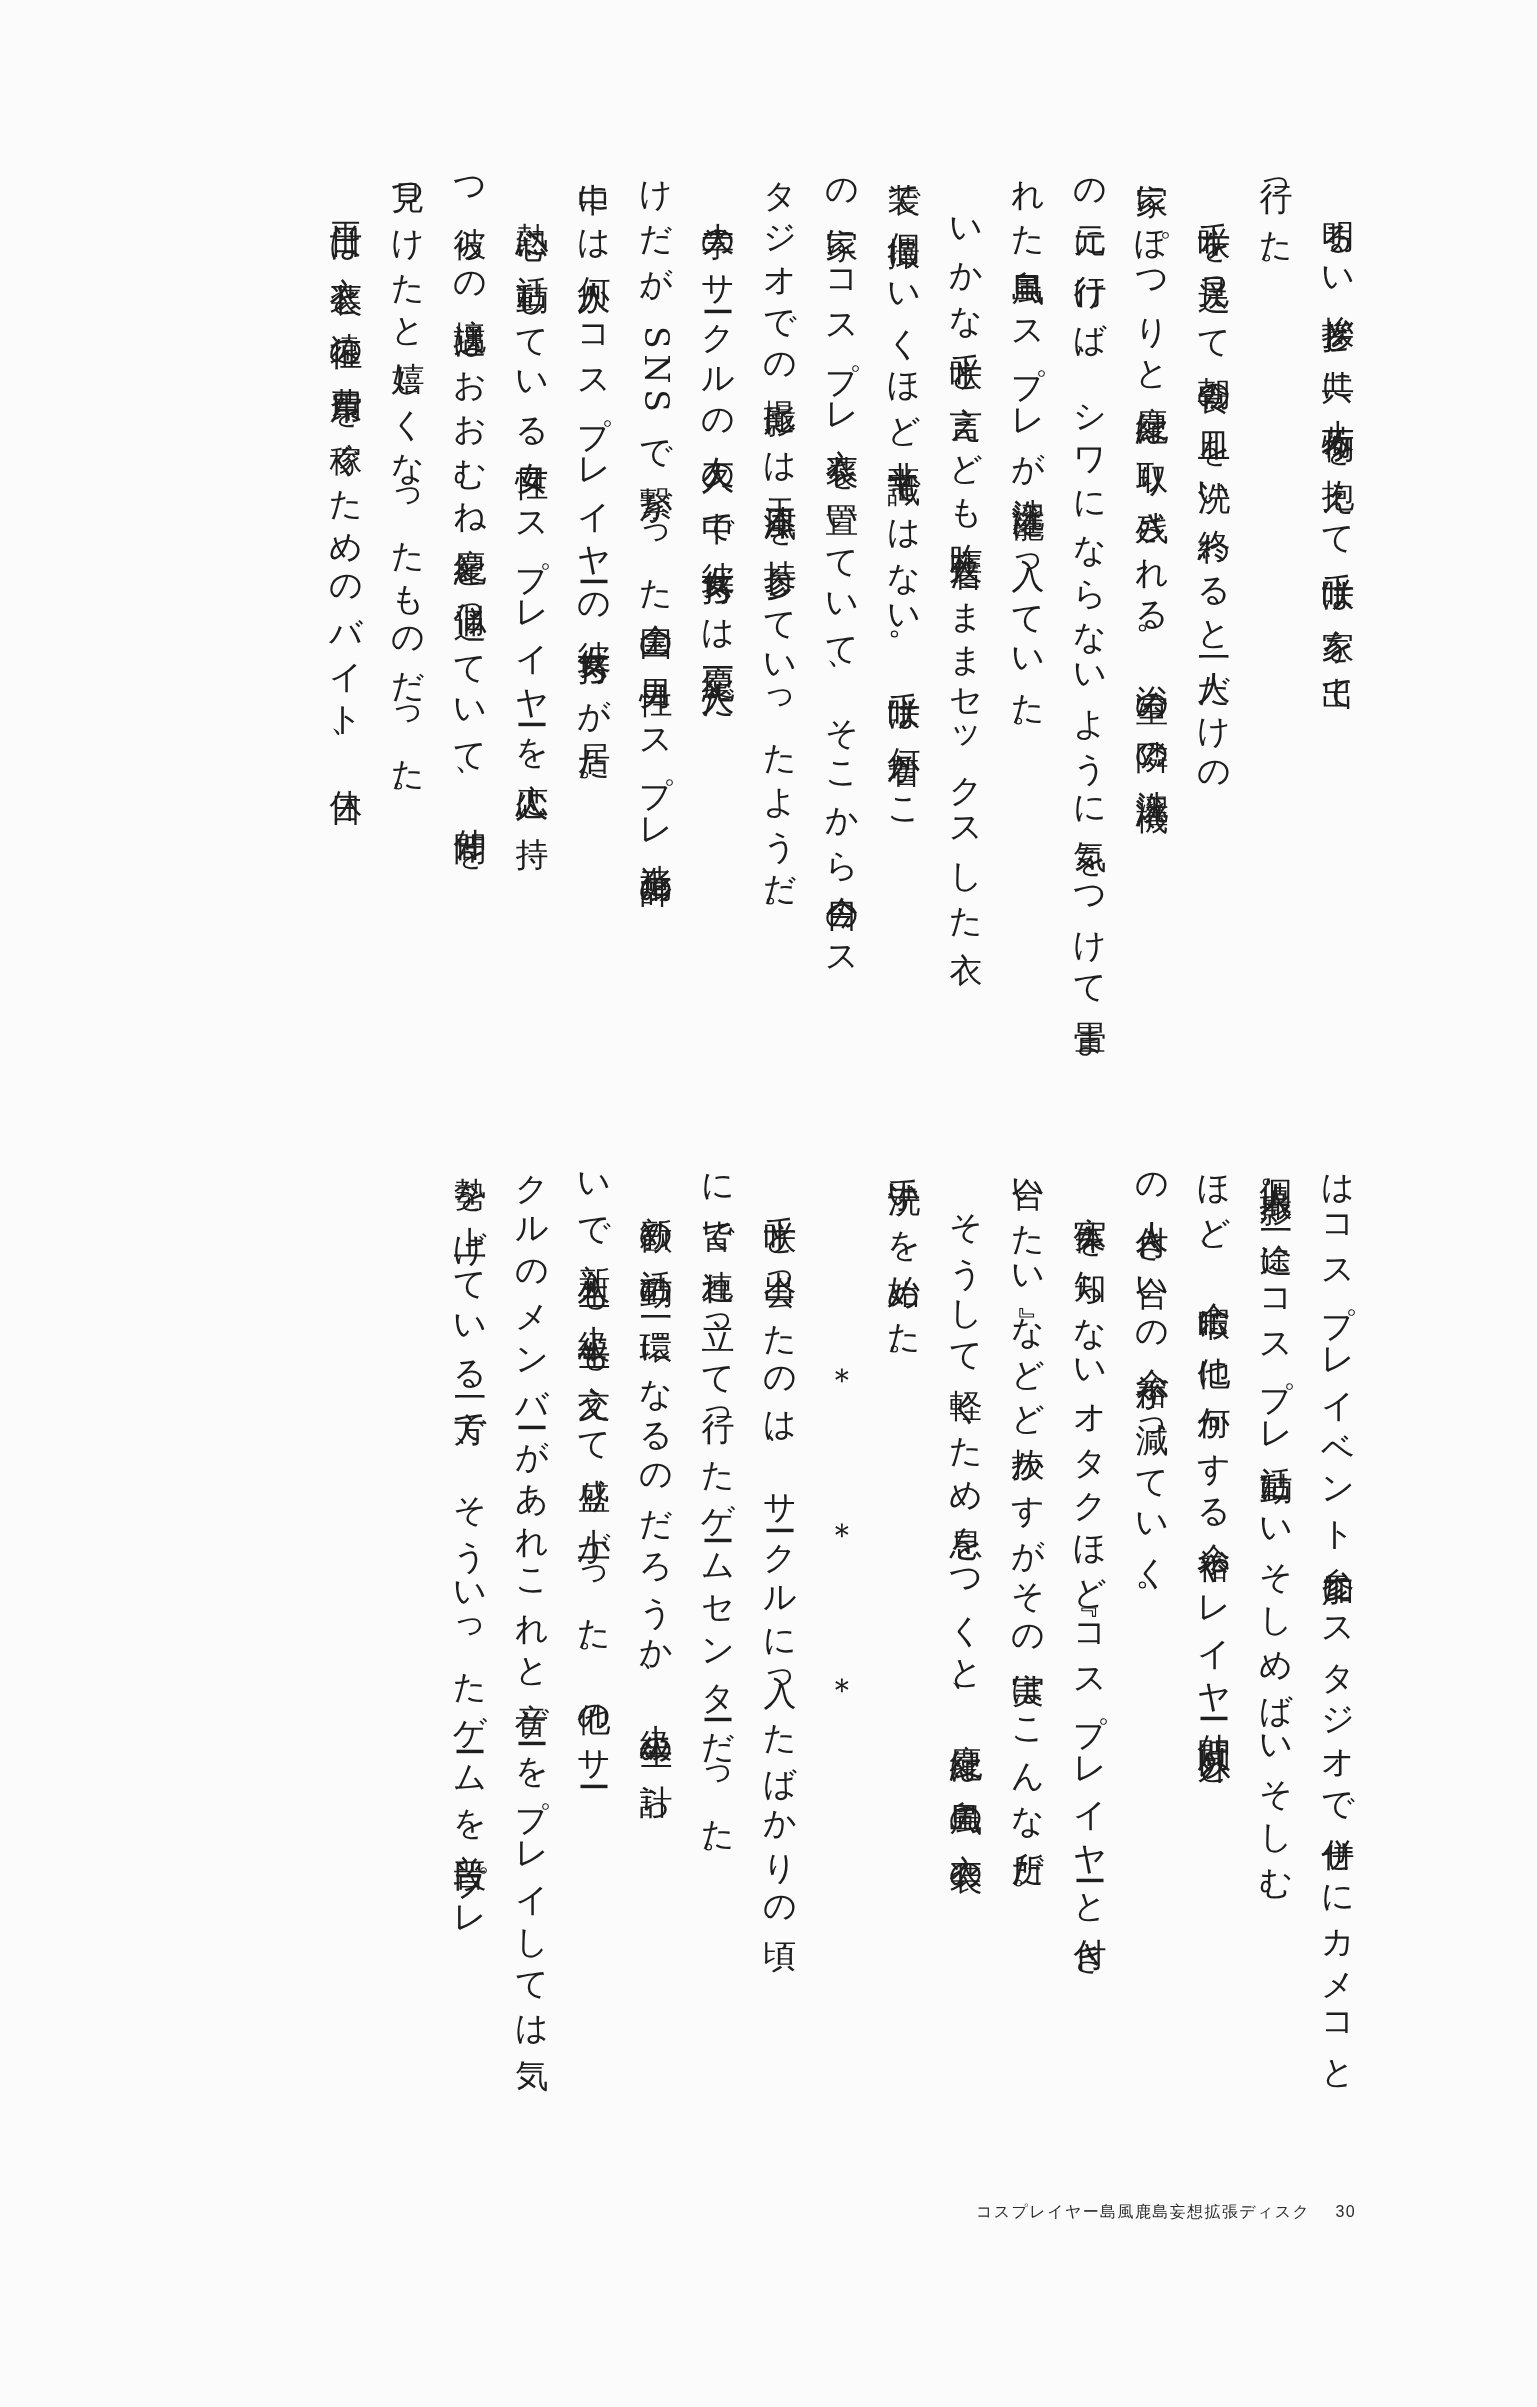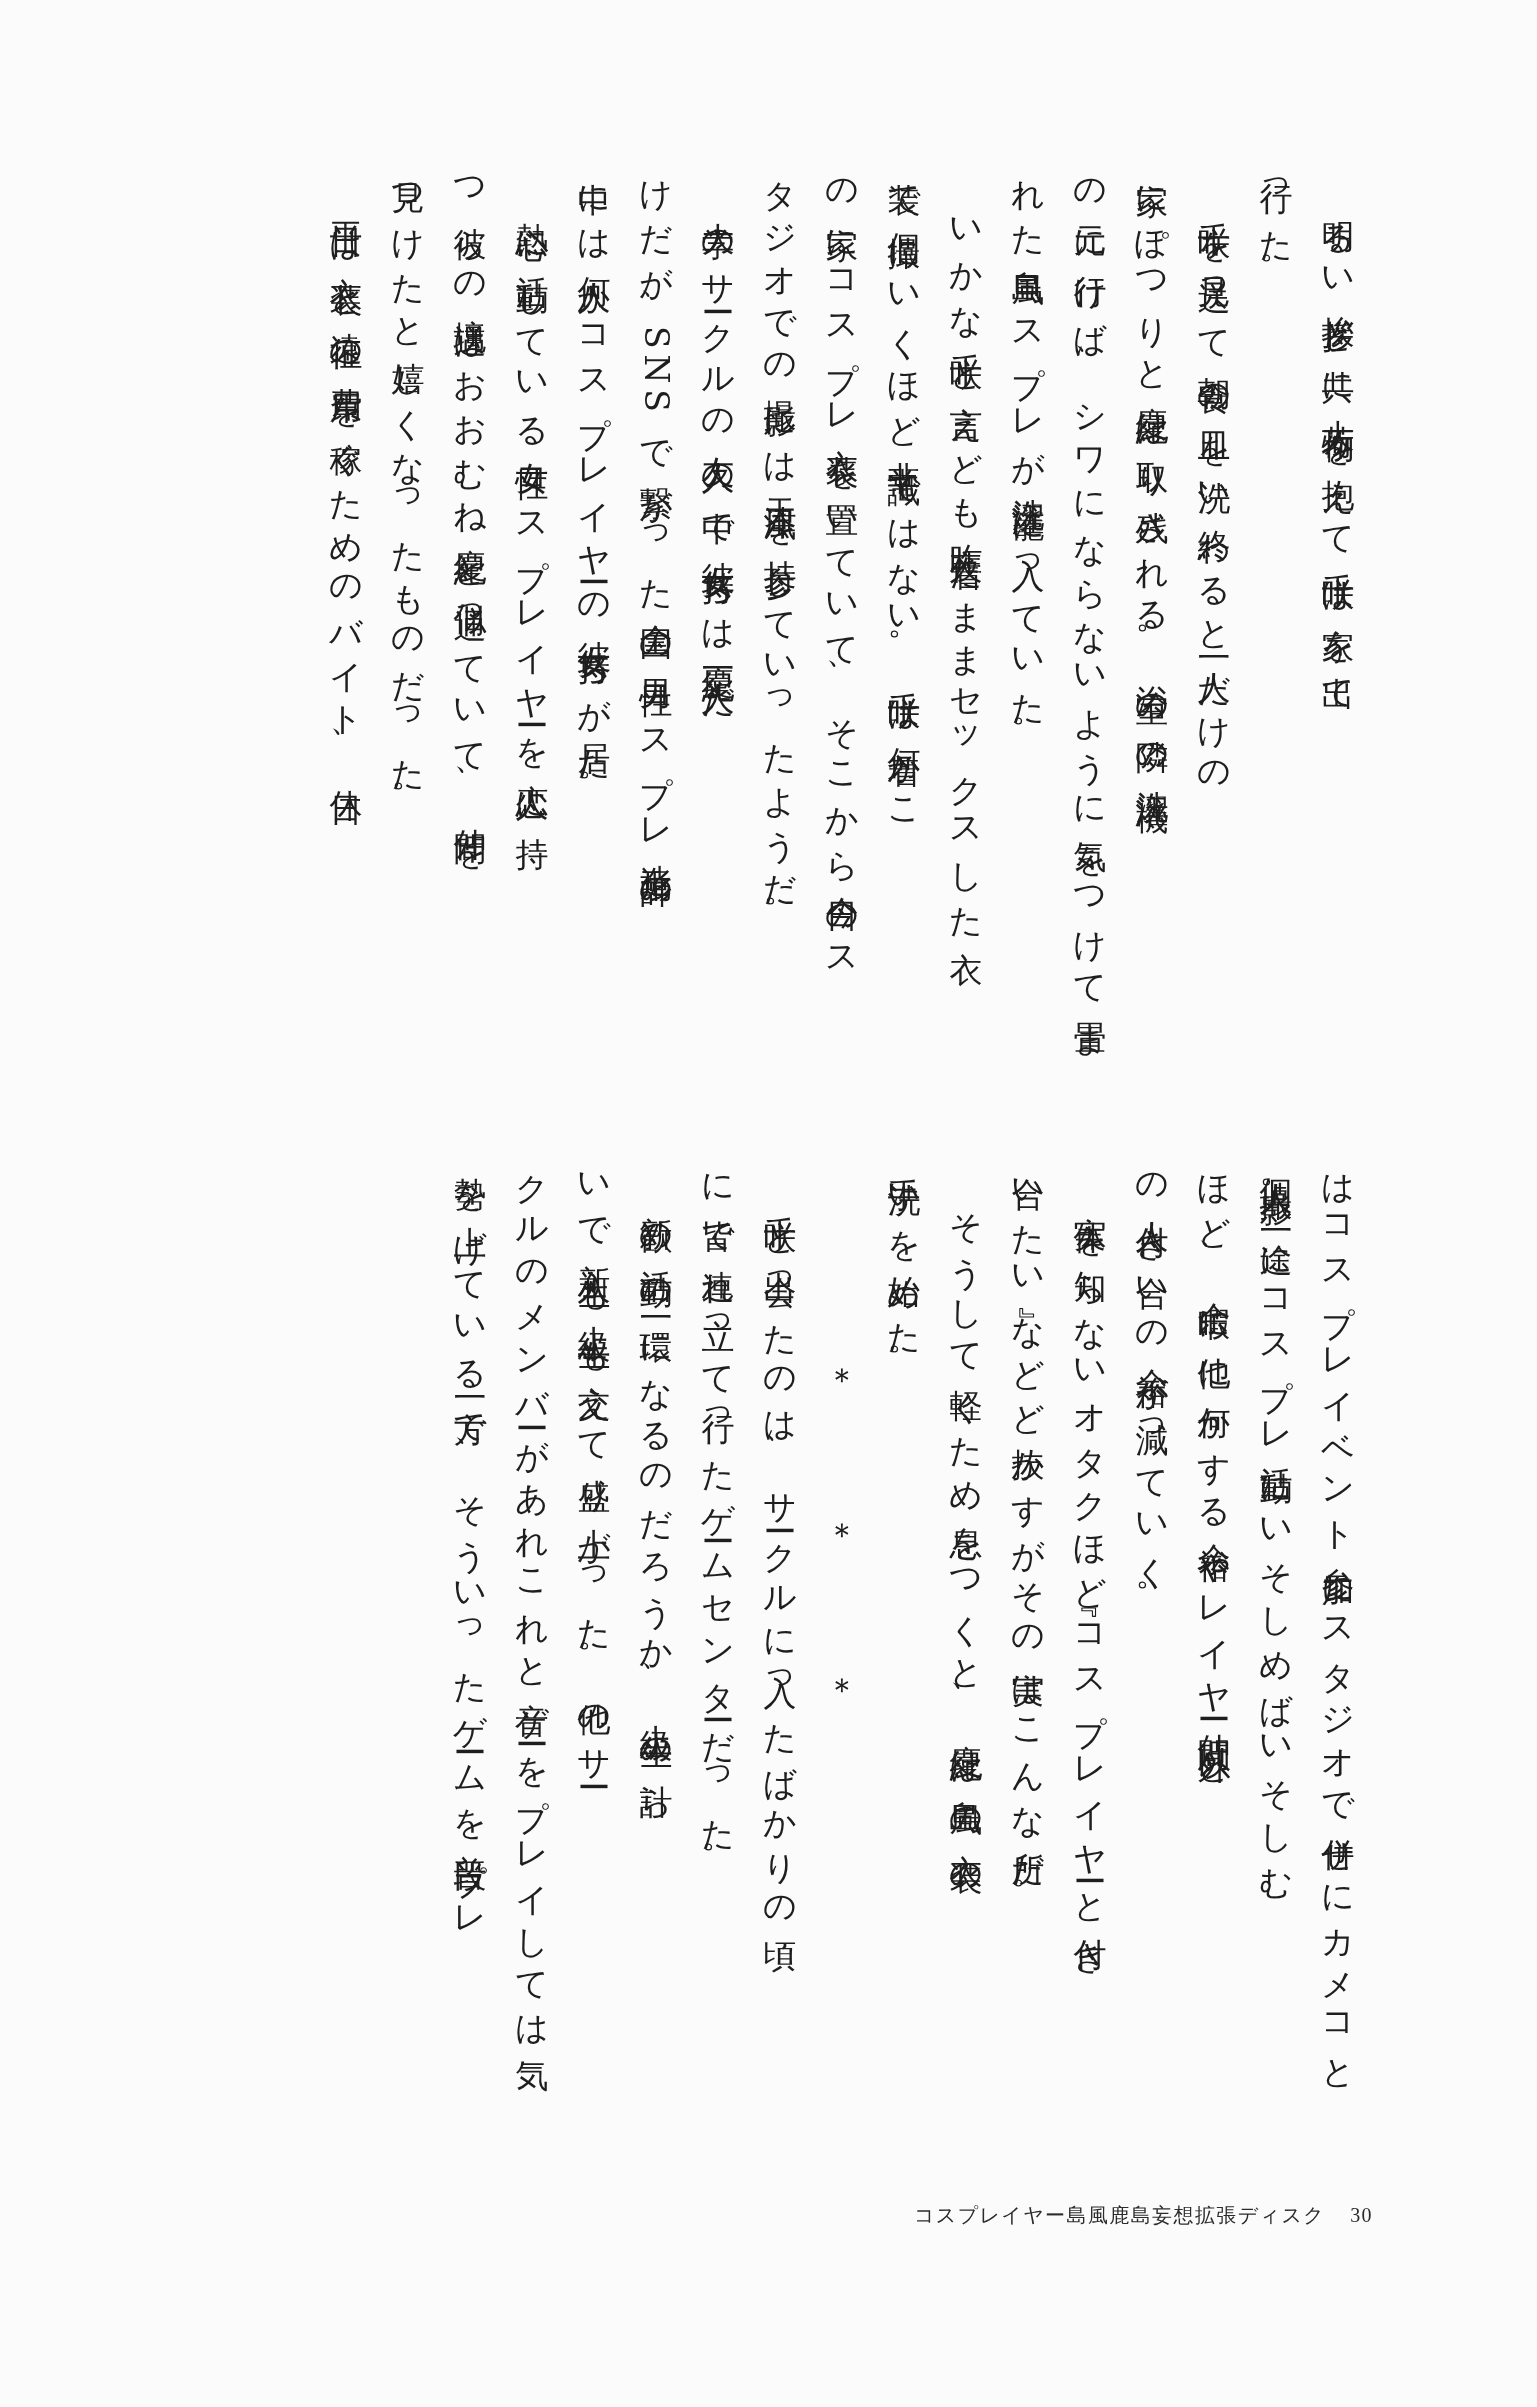--- a/index.html
+++ b/index.html
@@ -14,23 +14,23 @@
   }
   .text-block {
     position:absolute; left:307px; width:1062px; height:924px;
     writing-mode:vertical-rl; text-orientation:mixed;
     font-size:33px; letter-spacing:5.8px; white-space:nowrap;
   }
   .block-top { top:157px; }
   .block-bottom { top:1151px; }
   .tcol { margin:0; padding:0; line-height:62px; height:100%; }
   .footer {
-    position:absolute; top:2202px; right:164px;
-    font-family:Liberation Serif, serif;
-    font-size:20px; letter-spacing:1.4px; color:var(--footer-ink);
+    position:absolute; top:2202px; right:181px;
+    font-family:Liberation Sans, sans-serif;
+    font-size:16px; letter-spacing:1.4px; color:var(--footer-ink);
     white-space:nowrap;
   }
   .footer .page-num { margin-left:25px; }
 </style>
 </head>
 <body>
 
 <div class="page">
 
   <section class="text-block block-top">

